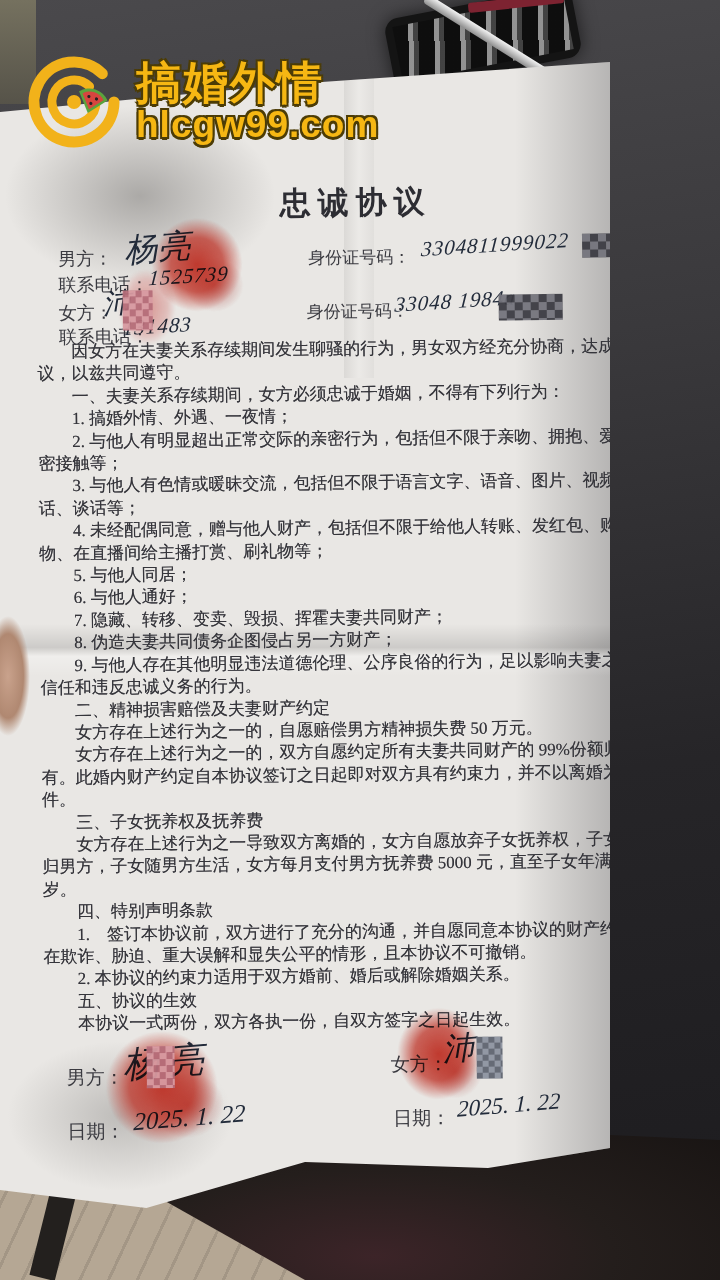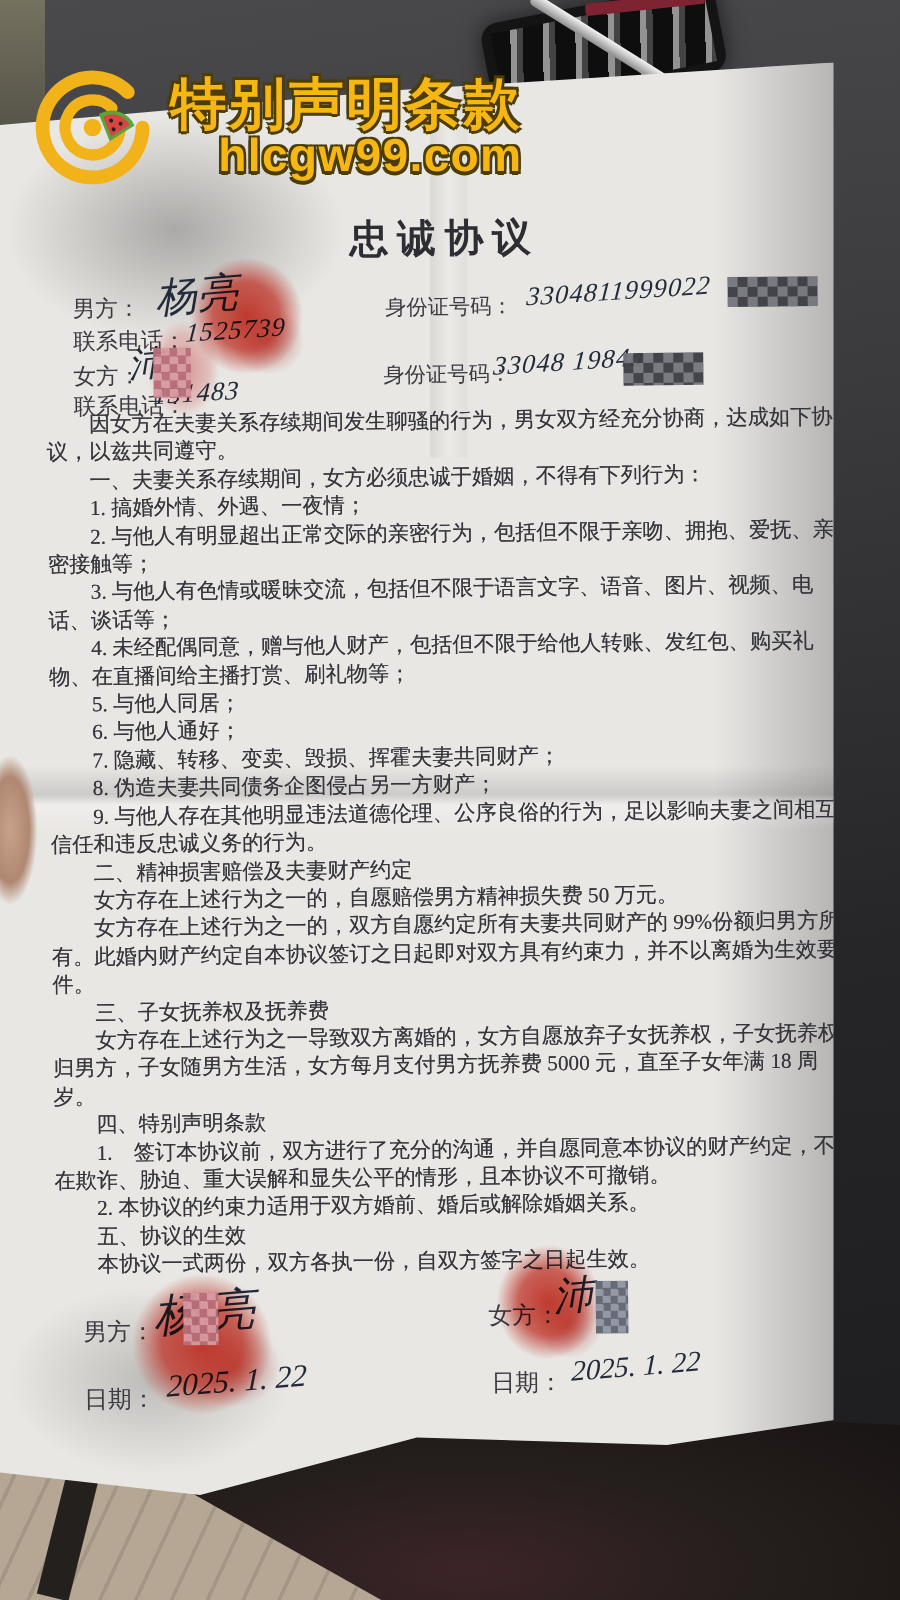--- a/index.html
+++ b/index.html
@@ -19,21 +19,21 @@
   
   .clothes{position:absolute;left:0;bottom:0;width:720px;height:160px;
            background:radial-gradient(ellipse at 52% 85%,#3c2428 0%,#241e1c 45%,#171312 100%);
            clip-path:polygon(0 52px,18% 66px,42% 34px,70% 10px,100% 20px,100% 160px,0 160px);}
   .seat{position:absolute;left:0;bottom:0;width:330px;height:140px;background:#b5a794;
         clip-path:polygon(0 0,64px 4px,305px 140px,0 140px);
         background-image:repeating-linear-gradient(115deg,rgba(0,0,0,.10) 0 3px,rgba(0,0,0,0) 3px 26px);}
   .seatbelt{position:absolute;left:46px;bottom:0;width:26px;height:140px;background:#23201e;transform:rotate(14deg);}
 
   
-  .paper{position:absolute;left:0;top:4px;width:667px;height:1210px;background:#e9e7e4;
+  .paper{position:absolute;left:0;top:16px;width:610px;height:1210px;background:#e9e7e4;
          clip-path:polygon(0 96px,48% 68px,100% 46px,100% 1132px,80% 1152px,50% 1146px,24% 1192px,0 1174px);}
   .shade-topleft{position:absolute;left:-40px;top:60px;width:360px;height:240px;
          background:radial-gradient(closest-side,rgba(96,94,92,.45),rgba(96,94,92,0) 75%);}
   .shade-right{position:absolute;right:0;top:40px;width:95px;height:1110px;
          background:linear-gradient(to left,rgba(66,66,70,.30),rgba(66,66,70,0));}
   .crease-h{position:absolute;left:0;top:608px;width:720px;height:52px;
          background:linear-gradient(to bottom,rgba(0,0,0,0),rgba(0,0,0,.12) 45%,rgba(255,255,255,.30) 62%,rgba(0,0,0,0));}
   .crease-v{position:absolute;left:344px;top:62px;width:30px;height:300px;opacity:.5;
          background:linear-gradient(to right,rgba(0,0,0,.12),rgba(255,255,255,.22) 50%,rgba(0,0,0,.07));}
   .shade-bottomleft{position:absolute;left:-30px;bottom:10px;width:300px;height:200px;
@@ -173,18 +173,18 @@
       <circle cx="48" cy="48" r="7" fill="#f2b21a"></circle>
       <g transform="translate(58,22) rotate(18)">
         <path d="M0 16 A20 20 0 0 1 30 16 L15 34 Z" fill="#5aa33d"></path>
         <path d="M4 17 A15 15 0 0 1 26 17 L15 30 Z" fill="#d6453f"></path>
         <circle cx="11" cy="18" r="1.6" fill="#222"></circle>
         <circle cx="19" cy="18" r="1.6" fill="#222"></circle>
         <circle cx="15" cy="24" r="1.6" fill="#222"></circle>
       </g>
     </svg>
     <div class="wm-text">
-      <span class="wm-name">特别声明条款</span>
+      <span class="wm-name">搞婚外情</span>
       <span class="wm-url">hlcgw99.com</span>
     </div>
   </div>
 
 </div>
 
 </body></html>

